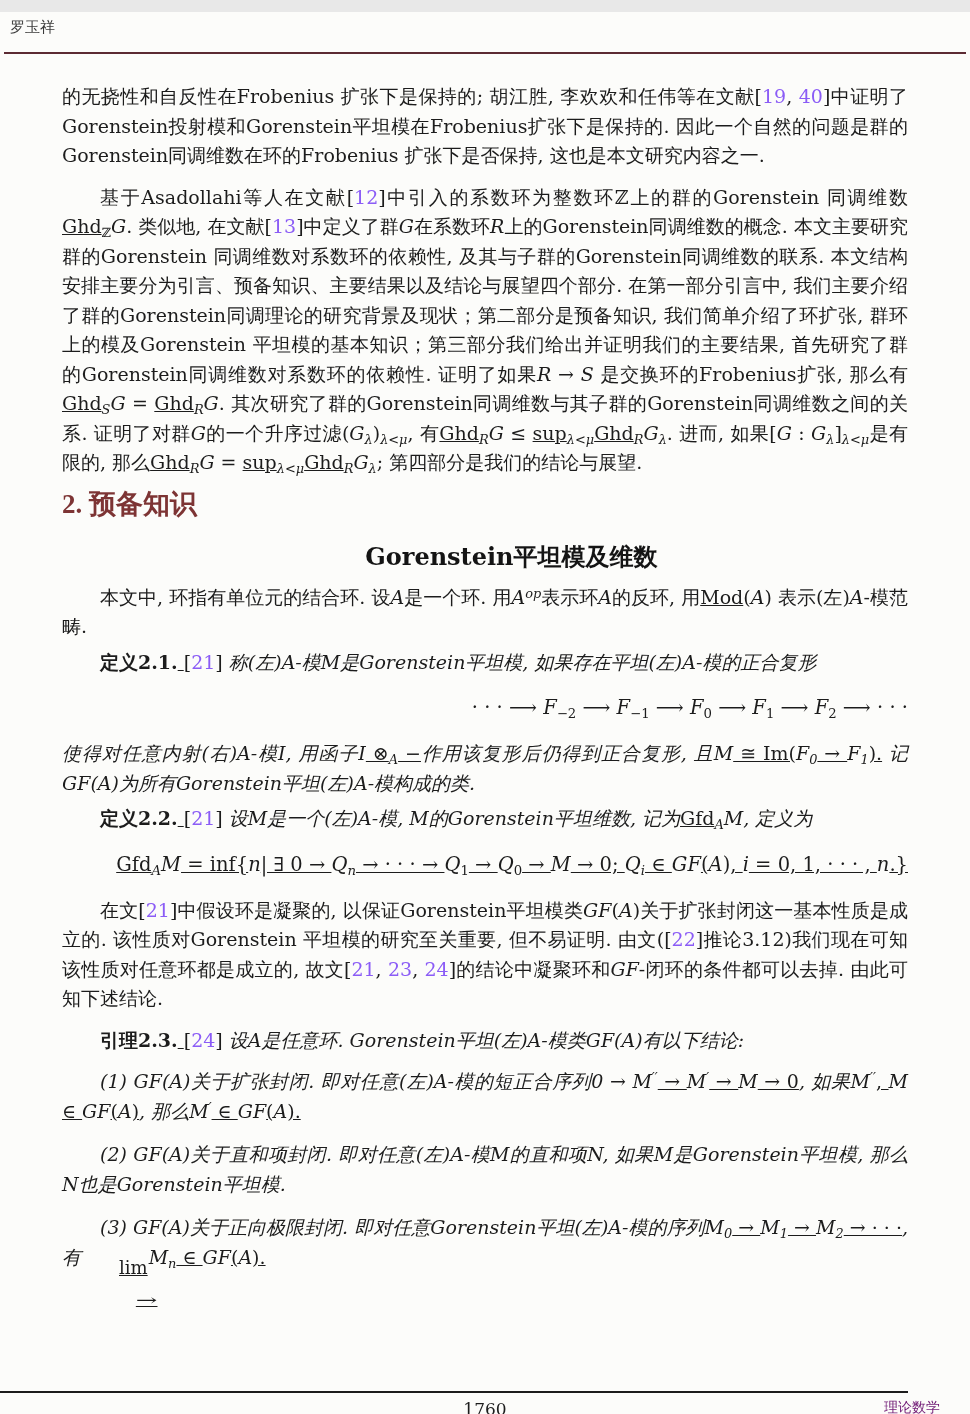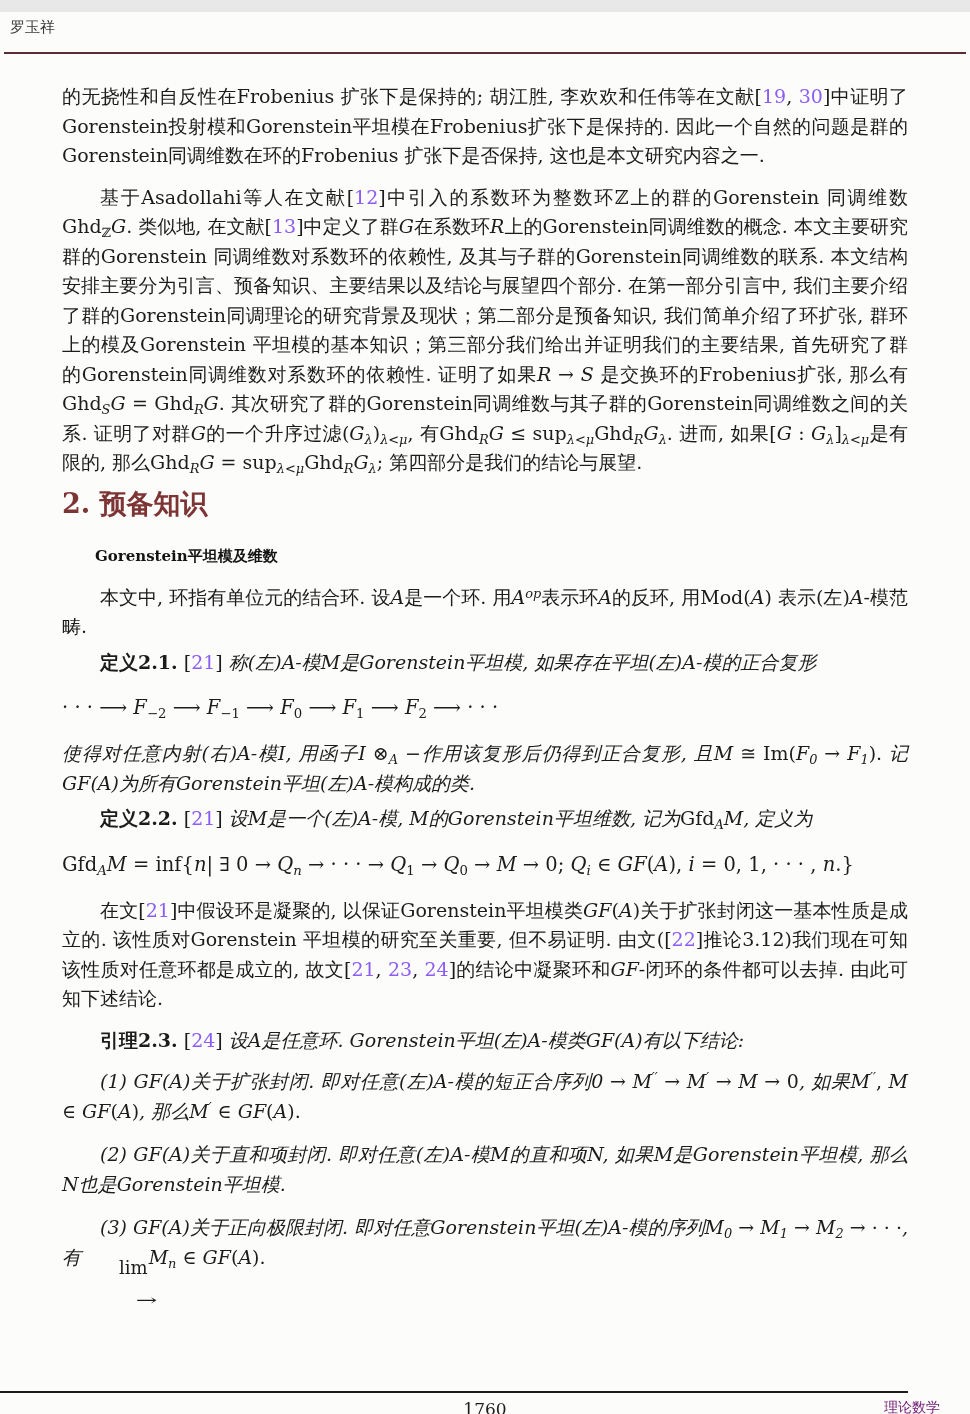--- a/index.html
+++ b/index.html
@@ -16,58 +16,58 @@
     font-size:19px;line-height:29.5px;text-align:justify;
   }
   .body-col p{margin:0 0 10px 0;}
   p.indent{text-indent:2em;}
   .mb-sm{margin-bottom:4px !important;}
   .mb-md{margin-bottom:6px !important;}
   .mb-lg{margin-bottom:12px !important;}
   .mb-xl{margin-bottom:14px !important;}
   h2.section{
     font-size:27px;line-height:36px;font-weight:bold;color:#7d3434;
-    margin:8px 0 20px 0;text-align:left;
+    margin:8px 0 20px 0;text-align:left;font-family:Liberation Serif, serif;
   }
   h3.subsection{
-    font-size:15px;line-height:29px;font-weight:bold;color:#141414;
-    margin:0 0 12px 0;text-indent:2.2em;text-align:left;
+    font-size:24px;line-height:29px;font-weight:bold;color:#141414;
+    margin:0 0 12px 0;text-indent:2.2em;text-align:center;
   }
   .kai, .kai .seg-txt{font-style:italic;}
   .mi,.cal{font-style:italic;}
-  .rm{font-style:normal;}
+  .rm{font-style:normal;text-decoration:underline;}
   .blabel{font-weight:bold;font-style:normal;}
   sub,sup{font-size:0.68em;line-height:0;}
   sub{vertical-align:-0.28em;}
   sup{vertical-align:0.5em;}
   sub.it,sup.it{font-style:italic;}
   .cite{color:inherit;font-style:normal;}
   .citenum{color:#8b5cf6;}
   .formula{
-    text-align:left;margin:16px 0;font-size:19.5px;line-height:30px;
+    text-align:right;margin:16px 0;font-size:19.5px;line-height:30px;
     font-family:"DejaVu Serif","DejaVu Sans","Liberation Serif",serif;
   }
   .limarrow{display:inline-flex;flex-direction:column;align-items:center;
     vertical-align:-0.55em;line-height:1;margin-right:1px;gap:19px;}
   .limarrow .lim{display:block;font-size:0.95em;font-style:normal;}
   .limarrow .arr{display:block;font-size:0.8em;margin-top:-3px;transform:scaleX(1.7);font-style:normal;}
   .footer-rule{position:absolute;top:1379px;left:0;width:908px;height:2px;background:#1c1c1c;}
   .footer-doi{position:absolute;top:1387px;left:5px;font-size:17px;color:#b3453e;}
   .footer-page{position:absolute;top:1387px;left:0;width:970px;text-align:center;font-size:17px;color:#1c1c1c;}
   .footer-journal{position:absolute;top:1387px;right:30px;font-size:14px;color:#701a75;}
 </style>
 </head>
 <body>
 
 <div class="page">
   <div class="running-head">罗玉祥</div>
   <div class="header-rule"></div>
 
   <main class="body-col" id="body-col">
-      <p class="mb-lg"><span class="seg-txt">的无挠性和自反性在Frobenius 扩张下是保持的; 胡江胜, 李欢欢和任伟等在文献</span><span class="cite">[<span class="citenum">19</span>, <span class="citenum">30</span>]</span><span class="seg-txt">中证明了Gorenstein投射模和Gorenstein平坦模在Frobenius扩张下是保持的. 因此一个自然的问题是群的Gorenstein同调维数在环的Frobenius 扩张下是否保持, 这也是本文研究内容之一.</span></p>
+      <p class="mb-lg"><span class="seg-txt">的无挠性和自反性在Frobenius 扩张下是保持的; 胡江胜, 李欢欢和任伟等在文献</span><span class="cite">[<span class="citenum">19</span>, <span class="citenum">40</span>]</span><span class="seg-txt">中证明了Gorenstein投射模和Gorenstein平坦模在Frobenius扩张下是保持的. 因此一个自然的问题是群的Gorenstein同调维数在环的Frobenius 扩张下是否保持, 这也是本文研究内容之一.</span></p>
       <p class="indent mb-md"><span class="seg-txt">基于Asadollahi等人在文献</span><span class="cite">[<span class="citenum">12</span>]</span><span class="seg-txt">中引入的系数环为整数环ℤ上的群的Gorenstein 同调维数</span><span class="rm">Ghd</span><sub>ℤ</sub><span class="mi">G</span><span class="seg-txt">. 类似地, 在文献</span><span class="cite">[<span class="citenum">13</span>]</span><span class="seg-txt">中定义了群</span><span class="mi">G</span><span class="seg-txt">在系数环</span><span class="mi">R</span><span class="seg-txt">上的Gorenstein同调维数的概念.  本文主要研究群的Gorenstein 同调维数对系数环的依赖性, 及其与子群的Gorenstein同调维数的联系. 本文结构安排主要分为引言、预备知识、主要结果以及结论与展望四个部分. 在第一部分引言中, 我们主要介绍了群的Gorenstein同调理论的研究背景及现状；第二部分是预备知识, 我们简单介绍了环扩张, 群环上的模及Gorenstein 平坦模的基本知识；第三部分我们给出并证明我们的主要结果, 首先研究了群的Gorenstein同调维数对系数环的依赖性. 证明了如果</span><span class="mi">R</span><span class="seg-txt"> → </span><span class="mi">S</span><span class="seg-txt"> 是交换环的Frobenius扩张, 那么有</span><span class="rm">Ghd</span><sub class="it">S</sub><span class="mi">G</span><span class="seg-txt"> = </span><span class="rm">Ghd</span><sub class="it">R</sub><span class="mi">G</span><span class="seg-txt">. 其次研究了群的Gorenstein同调维数与其子群的Gorenstein同调维数之间的关系. 证明了对群</span><span class="mi">G</span><span class="seg-txt">的一个升序过滤(</span><span class="mi">G</span><sub class="it">λ</sub><span class="seg-txt">)</span><sub class="it">λ&lt;μ</sub><span class="seg-txt">, 有</span><span class="rm">Ghd</span><sub class="it">R</sub><span class="mi">G</span><span class="seg-txt"> ≤ </span><span class="rm">sup</span><sub class="it">λ&lt;μ</sub><span class="rm">Ghd</span><sub class="it">R</sub><span class="mi">G</span><sub class="it">λ</sub><span class="seg-txt">. 进而, 如果[</span><span class="mi">G</span><span class="seg-txt"> : </span><span class="mi">G</span><sub class="it">λ</sub><span class="seg-txt">]</span><sub class="it">λ&lt;μ</sub><span class="seg-txt">是有限的, 那么</span><span class="rm">Ghd</span><sub class="it">R</sub><span class="mi">G</span><span class="seg-txt"> = </span><span class="rm">sup</span><sub class="it">λ&lt;μ</sub><span class="rm">Ghd</span><sub class="it">R</sub><span class="mi">G</span><sub class="it">λ</sub><span class="seg-txt">; 第四部分是我们的结论与展望.</span></p>
       <h2 class="section">2. 预备知识</h2>
       <h3 class="subsection">Gorenstein平坦模及维数</h3>
       <p class="indent mb-md"><span class="seg-txt">本文中, 环指有单位元的结合环. 设</span><span class="mi">A</span><span class="seg-txt">是一个环. 用</span><span class="mi">A</span><sup class="it">op</sup><span class="seg-txt">表示环</span><span class="mi">A</span><span class="seg-txt">的反环, 用</span><span class="rm">Mod</span><span class="seg-txt">(</span><span class="mi">A</span><span class="seg-txt">) 表示(左)</span><span class="mi">A</span><span class="seg-txt">-模范畴.</span></p>
       <p class="indent kai mb-sm"><span class="blabel">定义2.1.</span><span class="rm"> </span><span class="cite">[<span class="citenum">21</span>]</span><span class="seg-txt"> 称(左)</span><span class="mi">A</span><span class="seg-txt">-模</span><span class="mi">M</span><span class="seg-txt">是Gorenstein平坦模, 如果存在平坦(左)</span><span class="mi">A</span><span class="seg-txt">-模的正合复形</span></p>
       <div class="formula"><span class="seg-txt">· · · ⟶ </span><span class="mi">F</span><sub>−2</sub><span class="seg-txt"> ⟶ </span><span class="mi">F</span><sub>−1</sub><span class="seg-txt"> ⟶ </span><span class="mi">F</span><sub>0</sub><span class="seg-txt"> ⟶ </span><span class="mi">F</span><sub>1</sub><span class="seg-txt"> ⟶ </span><span class="mi">F</span><sub>2</sub><span class="seg-txt"> ⟶ · · ·</span></div>
       <p class="kai mb-md"><span class="seg-txt">使得对任意内射(右)</span><span class="mi">A</span><span class="seg-txt">-模</span><span class="mi">I</span><span class="seg-txt">, 用函子</span><span class="mi">I</span><span class="rm"> ⊗</span><sub class="it">A</sub><span class="rm"> −</span><span class="seg-txt">作用该复形后仍得到正合复形, 且</span><span class="mi">M</span><span class="rm"> ≅ Im(</span><span class="mi">F</span><sub>0</sub><span class="rm"> → </span><span class="mi">F</span><sub>1</sub><span class="rm">).</span><span class="seg-txt"> 记</span><span class="cal">GF</span><span class="seg-txt">(</span><span class="mi">A</span><span class="seg-txt">)为所有Gorenstein平坦(左)</span><span class="mi">A</span><span class="seg-txt">-模构成的类.</span></p>
       <p class="indent kai mb-sm"><span class="blabel">定义2.2.</span><span class="rm"> </span><span class="cite">[<span class="citenum">21</span>]</span><span class="seg-txt"> 设</span><span class="mi">M</span><span class="seg-txt">是一个(左)</span><span class="mi">A</span><span class="seg-txt">-模, </span><span class="mi">M</span><span class="seg-txt">的Gorenstein平坦维数, 记为</span><span class="rm">Gfd</span><sub class="it">A</sub><span class="mi">M</span><span class="seg-txt">, 定义为</span></p>
       <div class="formula"><span class="rm">Gfd</span><sub class="it">A</sub><span class="mi">M</span><span class="rm"> = inf{</span><span class="mi">n</span><span class="rm">| ∃ 0 → </span><span class="mi">Q</span><sub class="it">n</sub><span class="rm"> → · · · → </span><span class="mi">Q</span><sub>1</sub><span class="rm"> → </span><span class="mi">Q</span><sub>0</sub><span class="rm"> → </span><span class="mi">M</span><span class="rm"> → 0; </span><span class="mi">Q</span><sub class="it">i</sub><span class="rm"> ∈ </span><span class="cal">GF</span><span class="rm">(</span><span class="mi">A</span><span class="rm">), </span><span class="mi">i</span><span class="rm"> = 0, 1, · · · , </span><span class="mi">n</span><span class="rm">.}</span></div>
       <p class="indent mb-lg"><span class="seg-txt">在文</span><span class="cite">[<span class="citenum">21</span>]</span><span class="seg-txt">中假设环是凝聚的, 以保证Gorenstein平坦模类</span><span class="cal">GF</span><span class="seg-txt">(</span><span class="mi">A</span><span class="seg-txt">)关于扩张封闭这一基本性质是成立的. 该性质对Gorenstein 平坦模的研究至关重要, 但不易证明. 由文(</span><span class="cite">[<span class="citenum">22</span>]</span><span class="seg-txt">推论3.12)我们现在可知该性质对任意环都是成立的, 故文</span><span class="cite">[<span class="citenum">21</span>, <span class="citenum">23</span>, <span class="citenum">24</span>]</span><span class="seg-txt">的结论中凝聚环和</span><span class="mi">GF</span><span class="seg-txt">-闭环的条件都可以去掉. 由此可知下述结论.</span></p>

